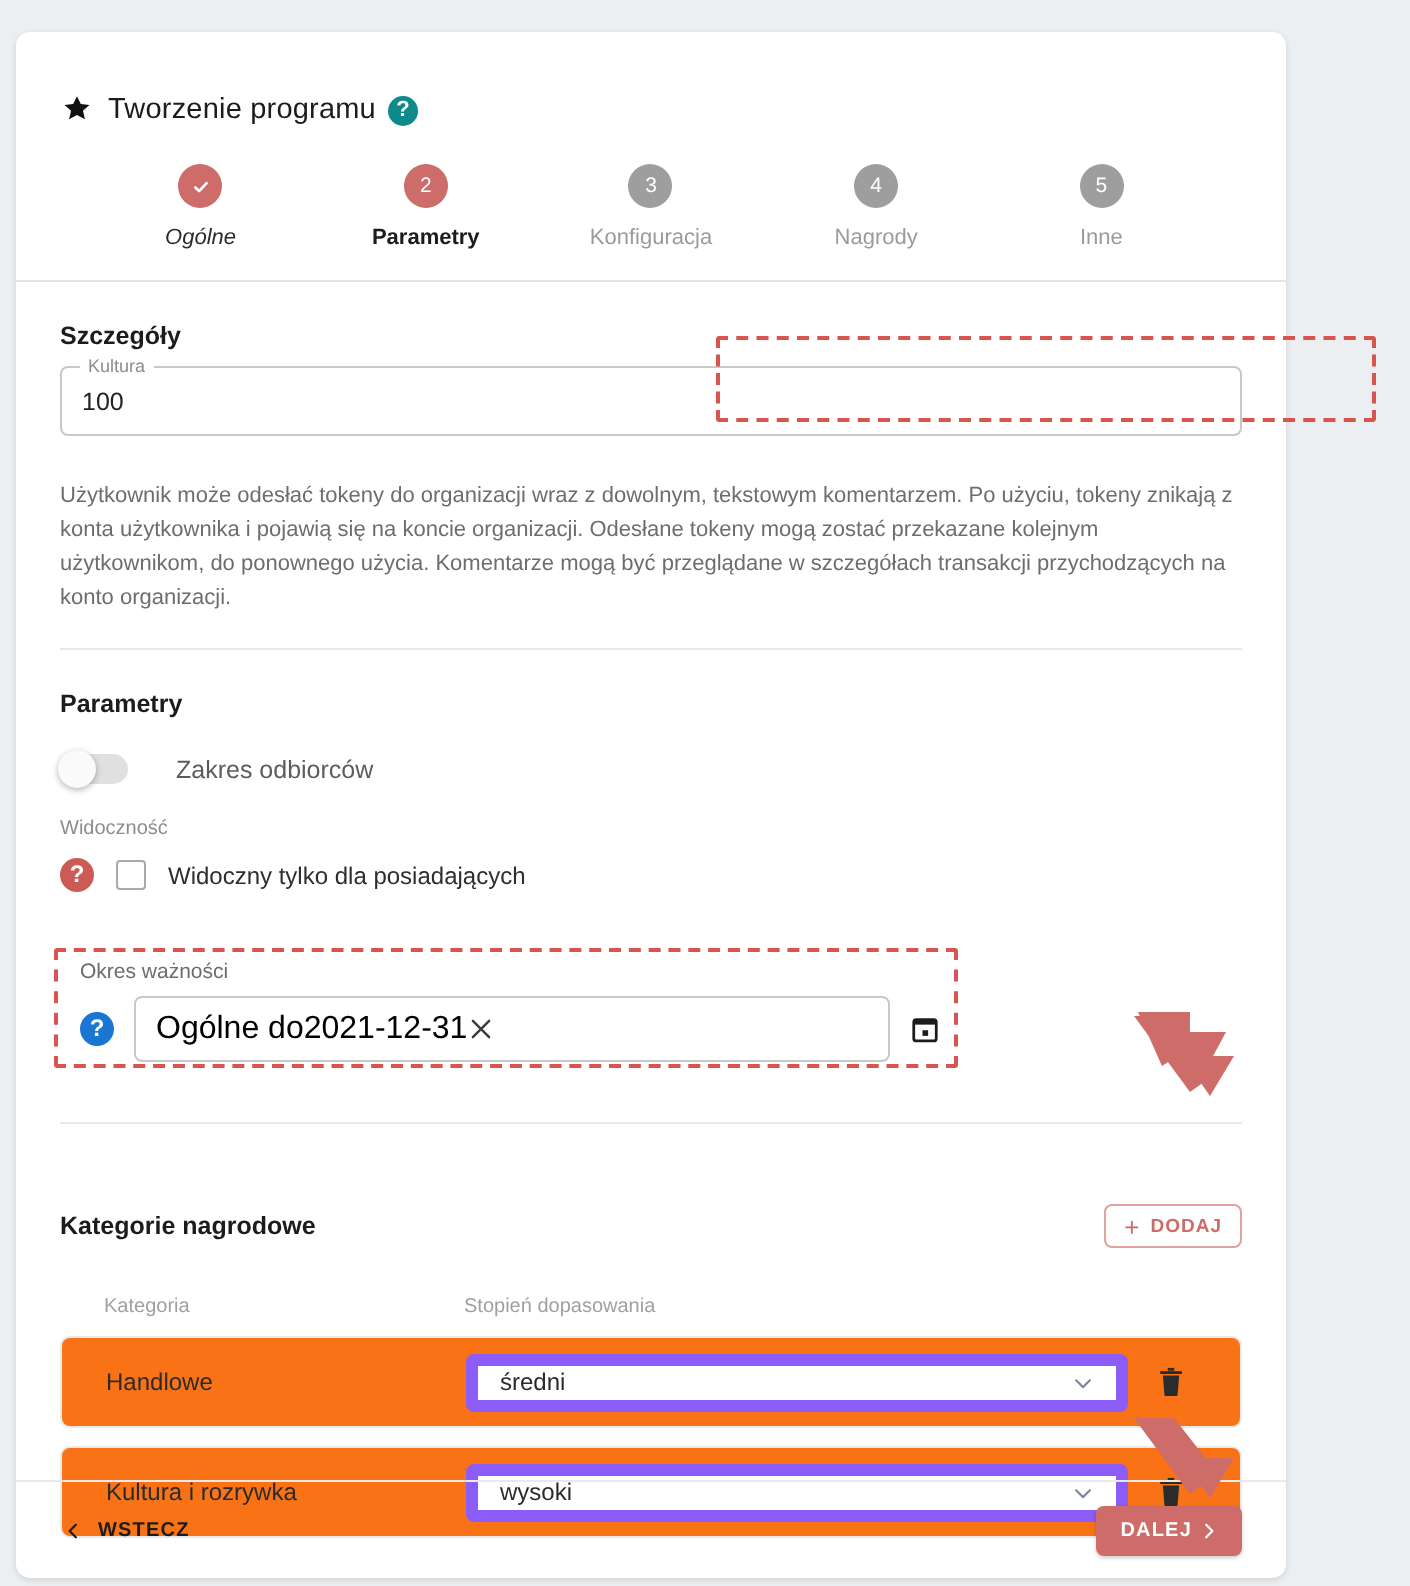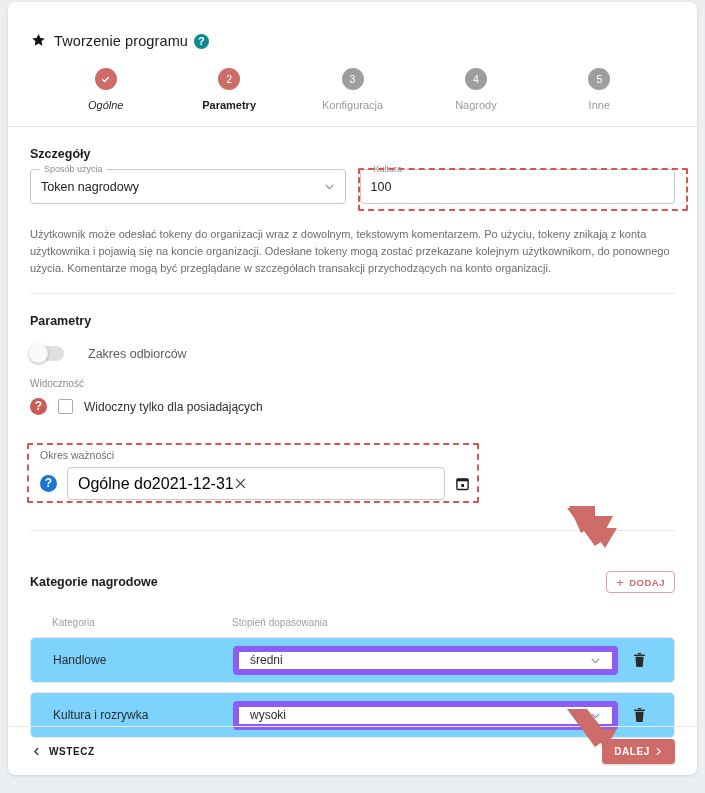--- a/index.html
+++ b/index.html
@@ -11,22 +11,22 @@
     -webkit-font-smoothing: antialiased;
   }
   .page {
     position: relative;
     width: 705px; height: 793px;
     background: #eceff1;
     overflow: hidden;
   }
   .card {
     position: absolute;
-    left: 8px; top: 2px;
-    width: 689px; height: 773px;
+    left: 8px; top: 16px;
+    width: 635px; height: 773px;
     background: #ffffff;
     border-radius: 7px;
     box-shadow: 0 1px 3px rgba(0,0,0,0.13);
     overflow: hidden;
   }
 
   
   .header {
     padding: 20px 22px 0 22px;
     display: flex;
@@ -285,21 +285,21 @@
   .col-heads .c1 { width: 180px; }
 
   .cat-row {
     display: flex;
     align-items: center;
     border: 1px solid #e8e8e8;
     border-radius: 5px;
     height: 46px;
     margin-top: 9px;
     padding: 0 14px 0 22px;
-    background: #7dd3fc;
+    background: #f97316;
   }
   .cat-name { width: 180px; font-size: 12px; color: #2b2b2b; }
   .cat-select {
     flex: 1;
     border: 6px solid #8b5cf6;
     border-radius: 4px;
     height: 29px;
     display: flex;
     align-items: center;
     padding: 0 11px;
@@ -402,29 +402,20 @@
       </div>
     </div>
 
     <div class="divider"></div>
 
     <div class="body">
 
       <div class="section-title">Szczegóły</div>
 
       <div class="row-fields">
-        <div class="sel-wrap">
-          <div class="field">
-            <span class="flabel">Sposób użycia</span>
-            <span class="fvalue">Token nagrodowy</span>
-            <svg class="chevron" viewBox="0 0 16 16">
-              <path fill="none" stroke="currentColor" stroke-width="1.6" stroke-linecap="round" stroke-linejoin="round" d="M3 6l5 5 5-5"></path>
-            </svg>
-          </div>
-        </div>
         <div class="sel-wrap">
           <div class="field">
             <span class="flabel">Kultura</span>
             <span class="fvalue">100</span>
           </div>
         </div>
       </div>
 
       <p class="desc">Użytkownik może odesłać tokeny do organizacji wraz z dowolnym, tekstowym komentarzem. Po użyciu, tokeny znikają z konta użytkownika i pojawią się na koncie organizacji. Odesłane tokeny mogą zostać przekazane kolejnym użytkownikom, do ponownego użycia. Komentarze mogą być przeglądane w szczegółach transakcji przychodzących na konto organizacji.</p>
 

